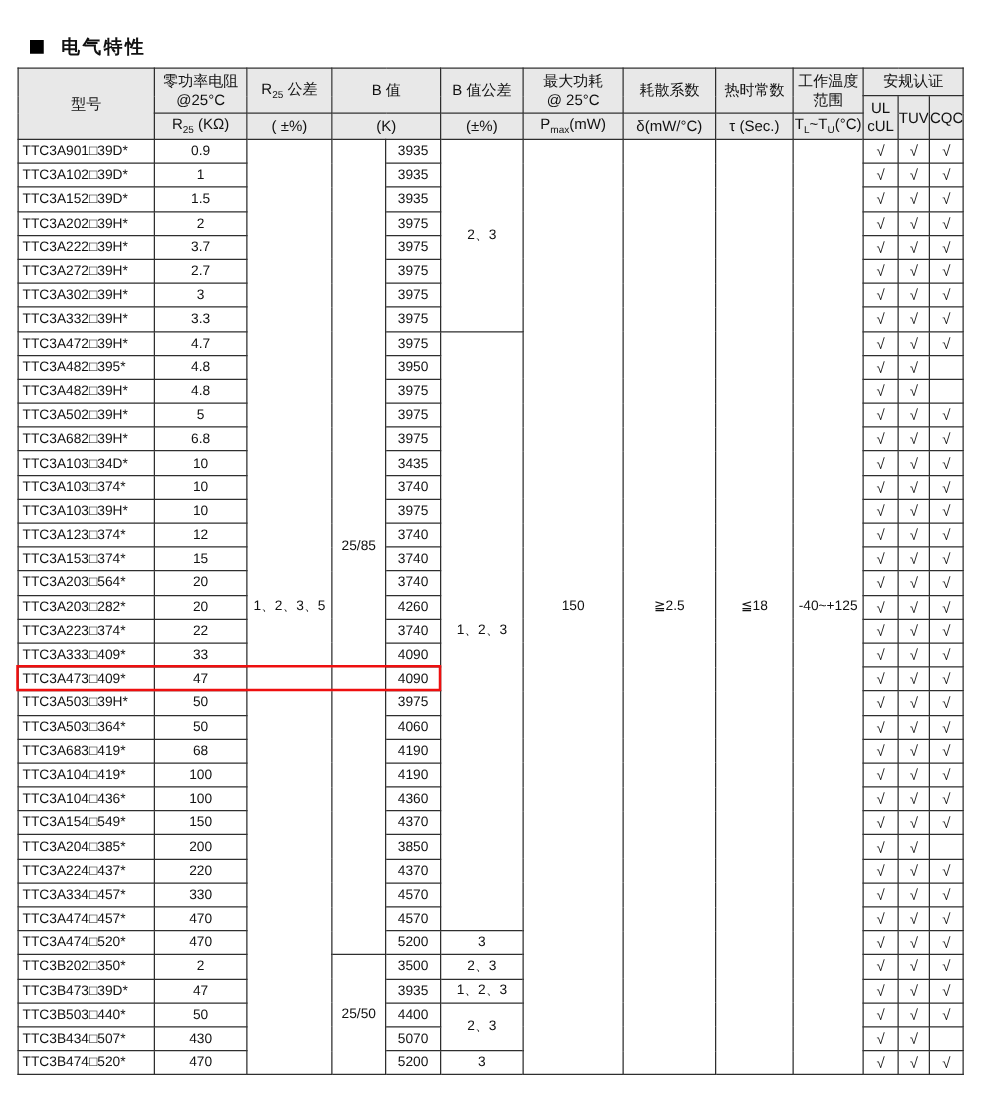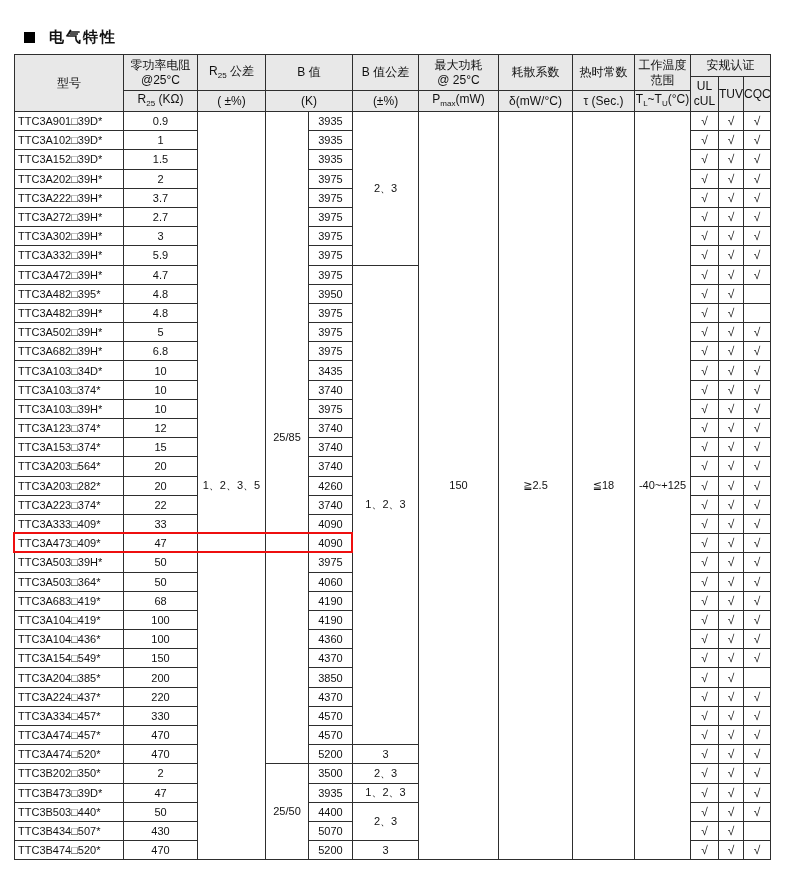--- a/index.html
+++ b/index.html
@@ -146,21 +146,21 @@
           <tr>
             <td class="model">TTC3A302□39H*</td>
             <td class="num">3</td>
             <td class="num">3975</td>
             <td class="check">√</td>
             <td class="check">√</td>
             <td class="check">√</td>
           </tr>
           <tr>
             <td class="model">TTC3A332□39H*</td>
-            <td class="num">5.9</td>
+            <td class="num">3.3</td>
             <td class="num">3975</td>
             <td class="check">√</td>
             <td class="check">√</td>
             <td class="check">√</td>
           </tr>
           <tr>
             <td class="model">TTC3A472□39H*</td>
             <td class="num">4.7</td>
             <td class="num">3975</td>
             <td class="span-cell" rowspan="25">1、2、3</td>

